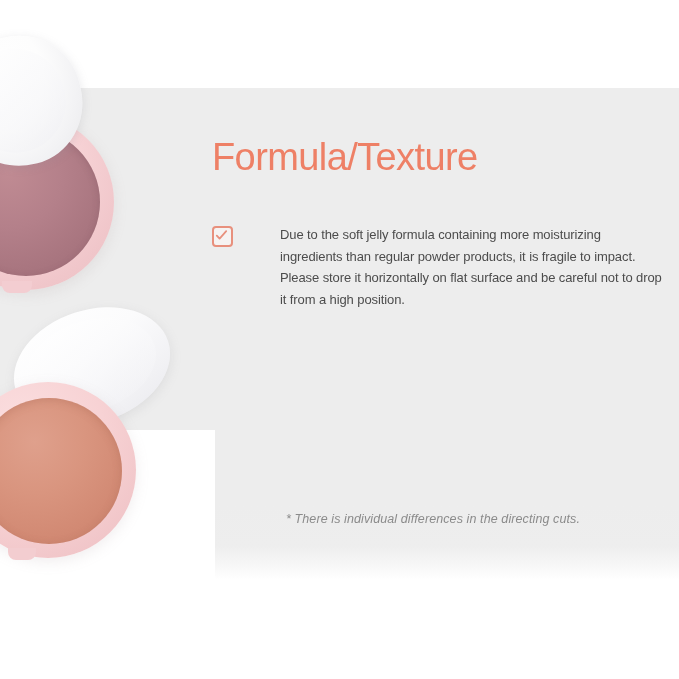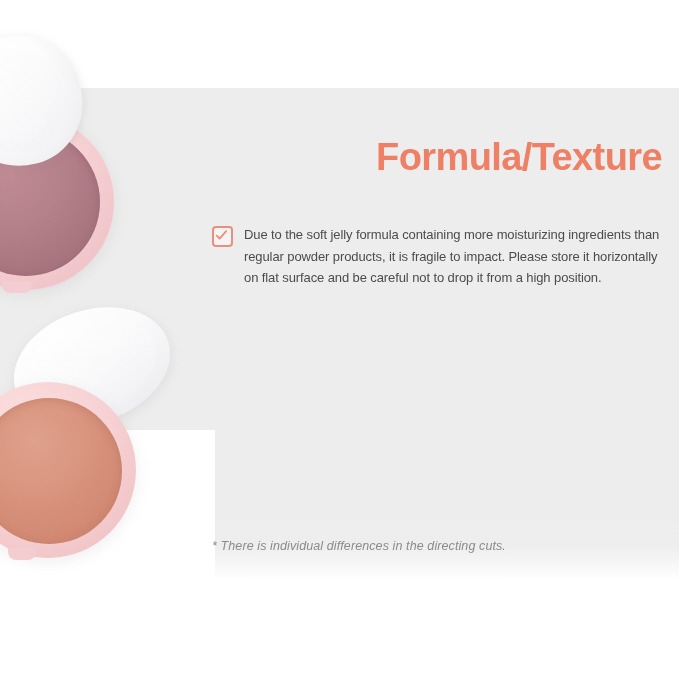--- a/index.html
+++ b/index.html
@@ -185,23 +185,22 @@
     left: 212px;
     top: 134px;
     width: 450px;
   }
 
   .title {
     margin: 0;
     color: #ee8066;
     font-size: 38px;
     line-height: 46px;
-    font-weight: bold;
+    font-weight: normal;
     letter-spacing: -0.6px;
-    text-align: right;
   }
 
   .checklist {
     margin-top: 44px;
   }
   .check-item {
     display: flex;
     align-items: flex-start;
     margin-bottom: 28px;
   }
@@ -222,29 +221,30 @@
     position: absolute;
     left: 1px;
     top: 1px;
   }
 
   .check-text {
     color: #4c4c4c;
     font-size: 13px;
     line-height: 21.5px;
     letter-spacing: -0.1px;
+    margin-left: 36px;
   }
 
   
   .footnotes {
     position: absolute;
     left: 212px;
-    top: 535px;
+    top: 508px;
     width: 442px;
-    text-align: left;
+    text-align: center;
   }
   .footnote {
     color: #8b8b8b;
     font-size: 12.5px;
     line-height: 22px;
     font-style: italic;
     letter-spacing: 0.1px;
   }
 </style>
 </head>

